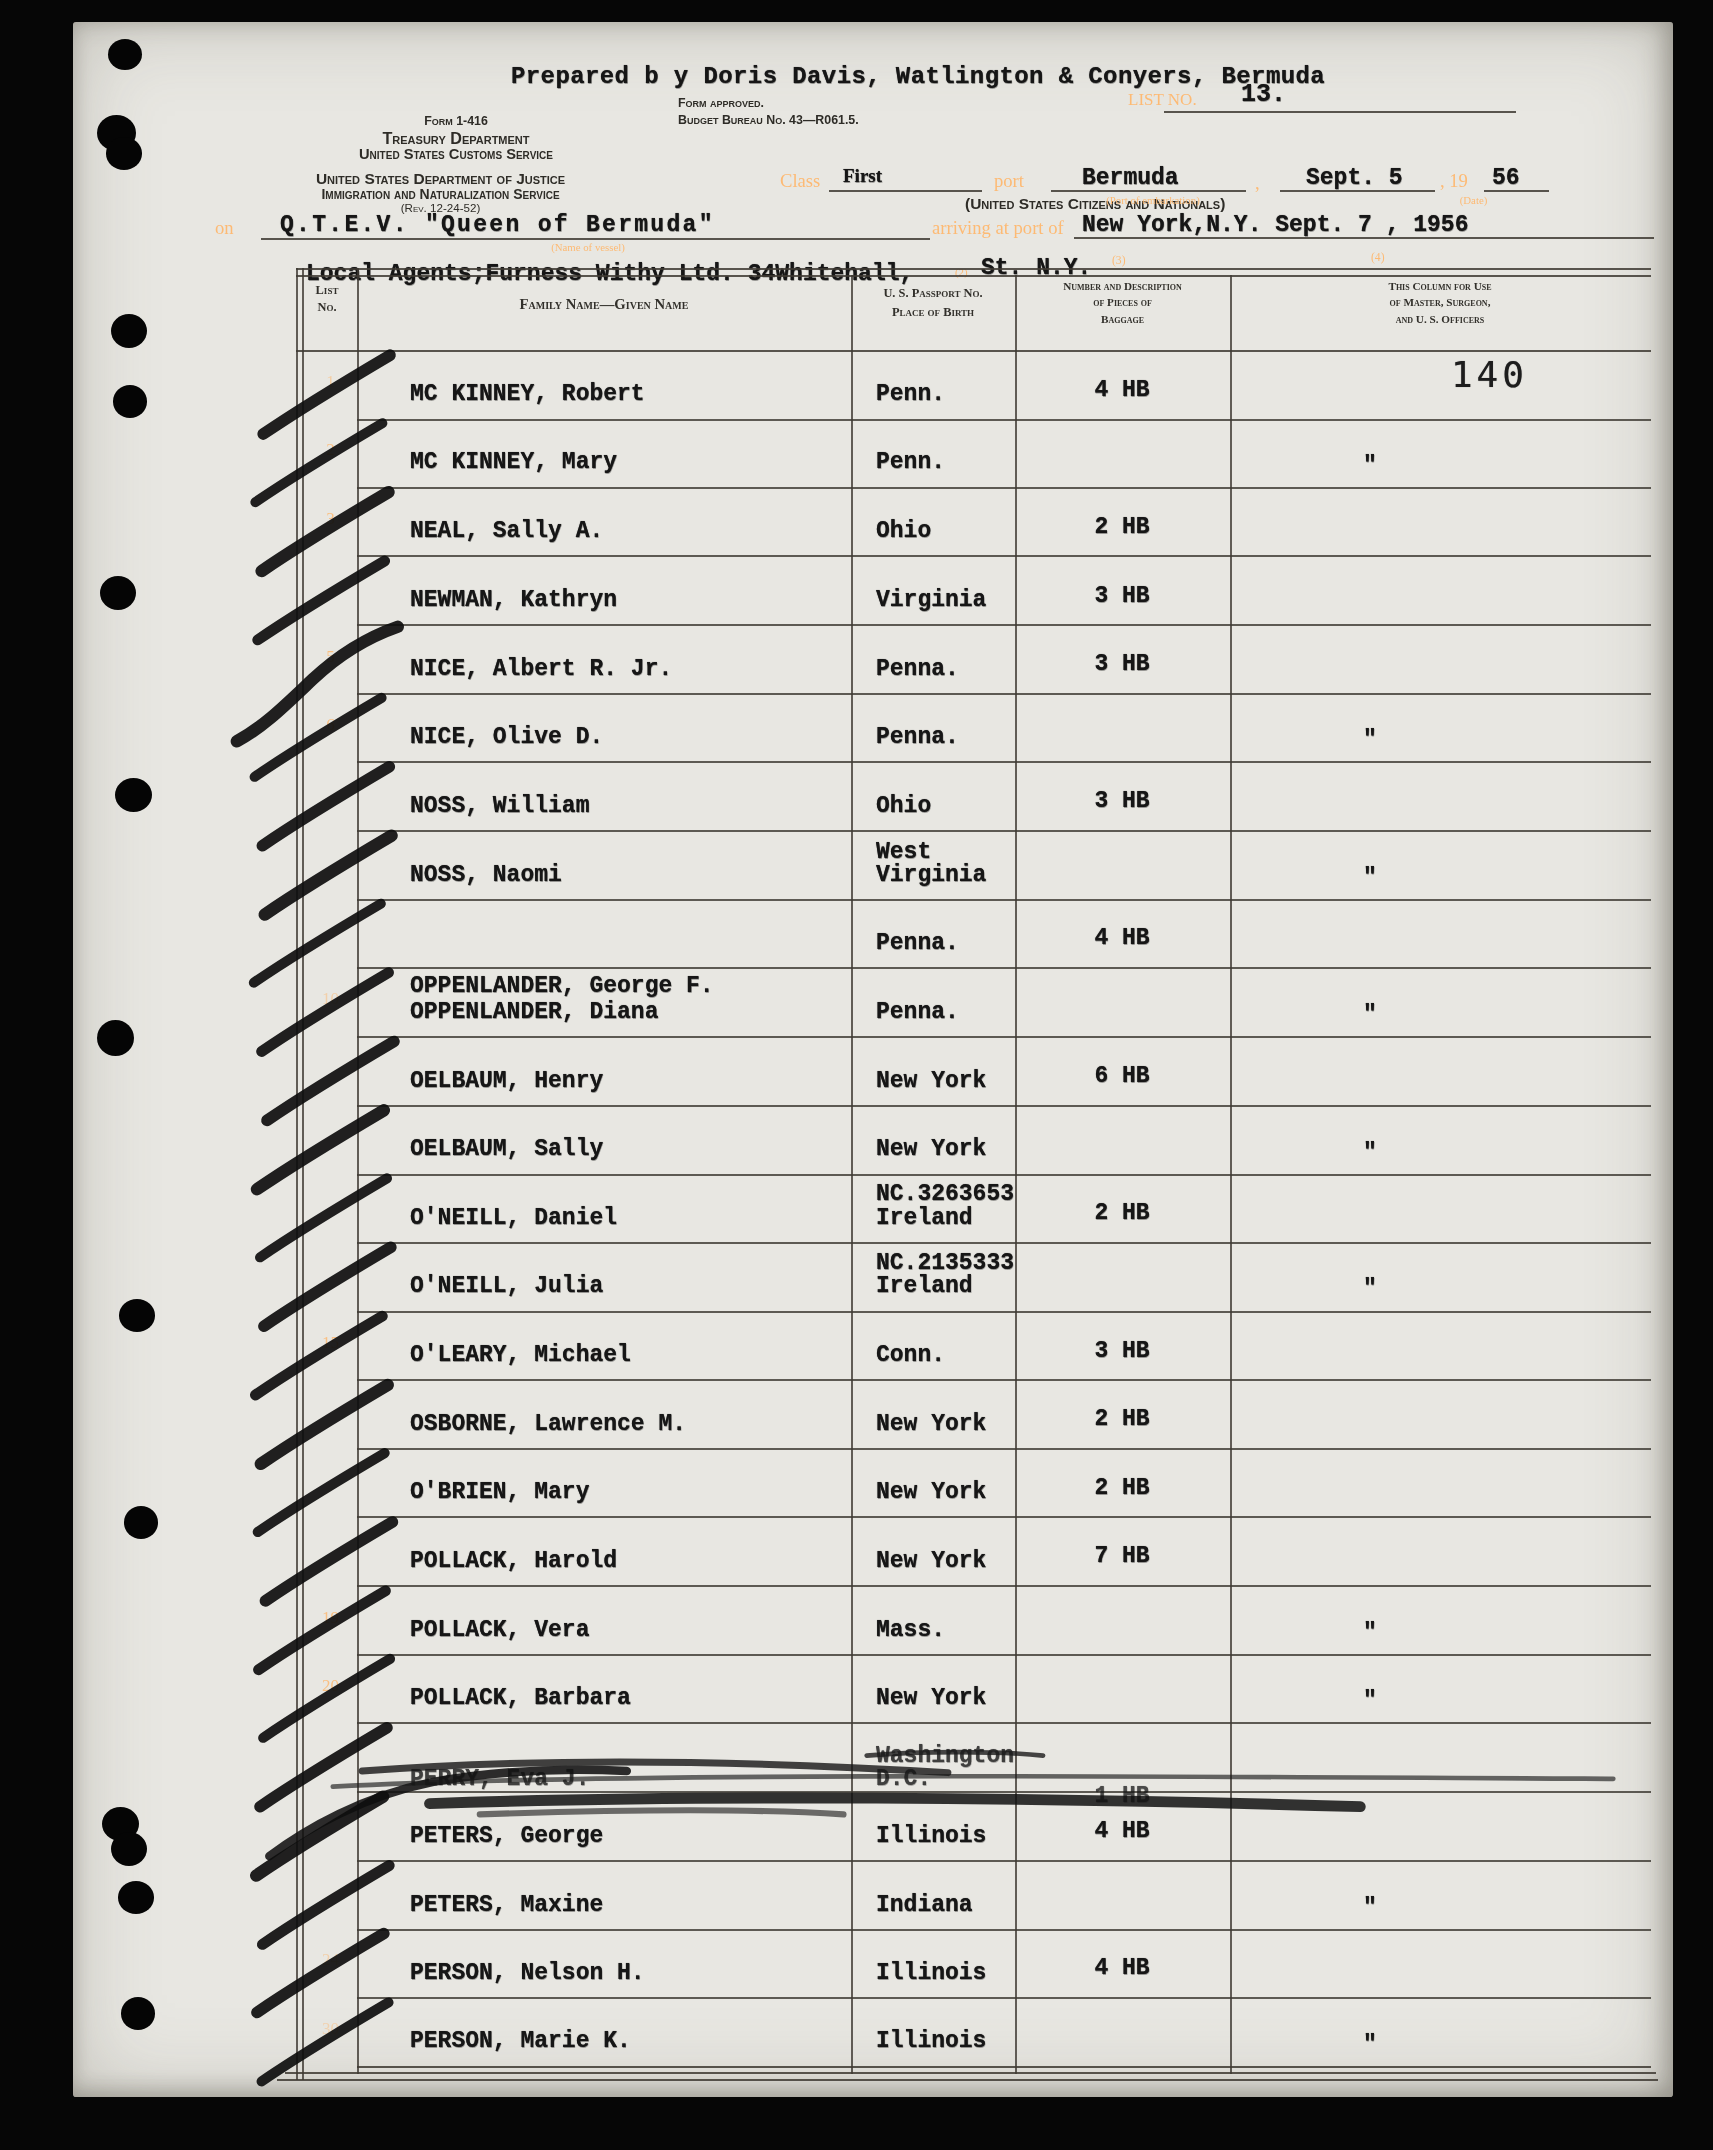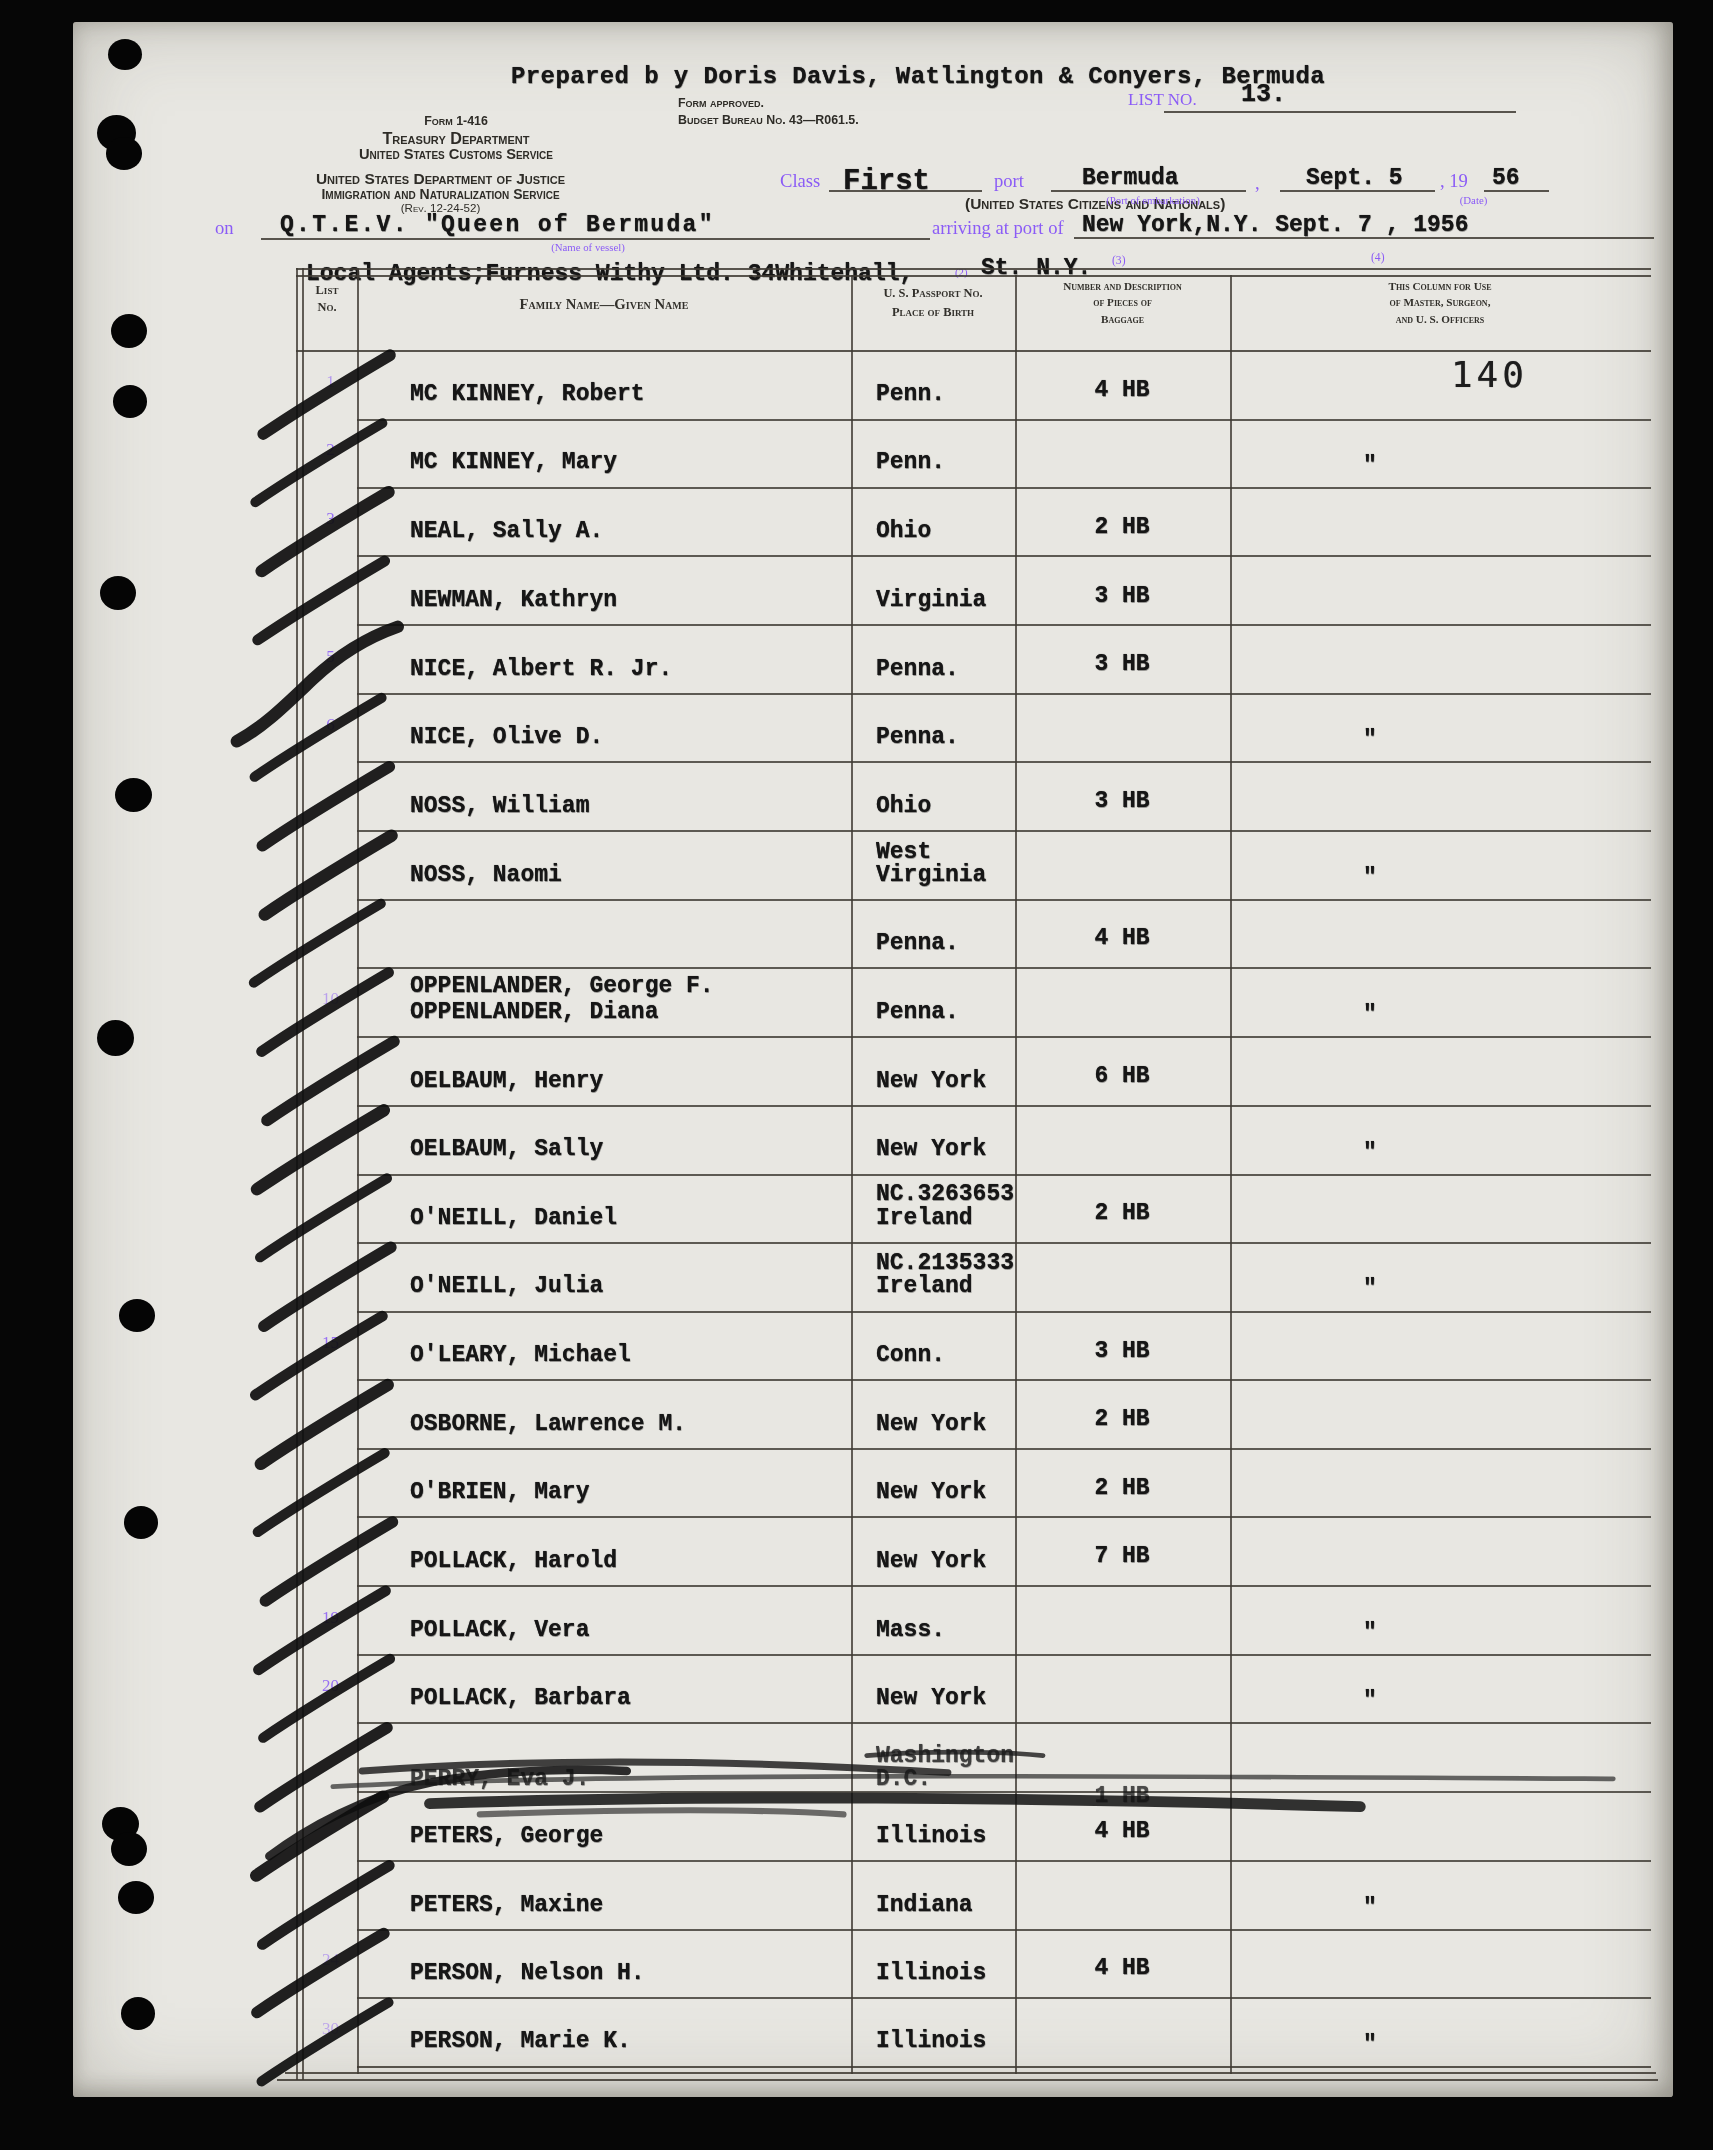--- a/index.html
+++ b/index.html
@@ -5,21 +5,21 @@
   html,body{margin:0;padding:0;background:#060606;}
   #stage{position:relative;width:1714px;height:2151px;background:#060606;overflow:hidden;
          font-family:"Liberation Serif","DejaVu Serif",serif;}
   .abs{position:absolute;}
   #paper{position:absolute;left:73px;top:21.7px;width:1600px;height:2075px;
          background:#e8e7e2;
          box-shadow:inset 0 0 85px rgba(95,90,75,.28), inset -10.8px 0 23px rgba(60,55,45,.25), inset 0 -7.7px 19.3px rgba(60,55,45,.18);
          border-radius:3.1px;}
   .typed{font-family:"Liberation Mono","DejaVu Sans Mono",monospace;font-weight:bold;color:#161616;
          text-shadow:0 0 0.8px rgba(15,15,15,.75), 0.5px 0.5px 0 rgba(20,20,20,.35);white-space:pre;}
-  .printed{color:#8b5cf6;font-variant:small-caps;white-space:pre;}
+  .printed{color:#fdba74;font-variant:small-caps;white-space:pre;}
   .gothic{font-family:"Liberation Sans","DejaVu Sans",sans-serif;font-weight:bold;color:#2e2c27;
           font-variant:small-caps;white-space:pre;}
   .cond{display:inline-block;transform:scaleX(.85);transform-origin:center;}
   .hline{position:absolute;background:#3e3a33;height:1.5px;opacity:.85;}
   .vline{position:absolute;background:#3e3a33;width:1.5px;opacity:.8;}
   .center{text-align:center;}
   .hole{position:absolute;background:#050505;border-radius:50%;}
   svg{position:absolute;left:0;top:0;pointer-events:none;}
 </style>
 </head>
@@ -56,21 +56,21 @@
   <div class="abs gothic center" style="left:224px;top:186px;width:433px;font-size:14px;">Immigration and Naturalization Service</div>
   <div class="abs gothic center" style="left:224px;top:201px;width:433px;font-size:11.6px;font-weight:normal;">(Rev. 12-24-52)</div>
 
   <div class="abs printed" style="left:1128px;top:90px;font-size:17px;text-transform:uppercase;font-variant:normal;">List No.</div>
   <div class="abs typed" style="left:1241px;top:80px;font-size:25px;">13.</div>
   <div class="hline" style="left:1164px;top:111px;width:352px;"></div>
 
   <div class="abs gothic" style="left:965px;top:195px;font-size:15.5px;font-weight:bold;">(United States Citizens and Nationals)</div>
 
   <div class="abs printed" style="left:780px;top:170px;font-size:18.6px;font-variant:normal;">Class</div>
-  <div class="abs typed" style="left:843px;top:165px;font-size:29px;">First</div>
+  <div class="abs typed" style="left:843px;top:165px;font-size:19px;font-family:Liberation Serif, serif;">First</div>
   <div class="hline" style="left:829px;top:190px;width:153px;"></div>
   <div class="abs printed" style="left:994px;top:170px;font-size:18.6px;font-variant:normal;">port</div>
   <div class="abs typed" style="left:1082px;top:165px;font-size:23px;">Bermuda</div>
   <div class="hline" style="left:1051px;top:190px;width:195px;"></div>
   <div class="abs printed center" style="left:1068px;top:194px;width:170px;font-size:10.8px;font-variant:normal;">(Port of embarkation)</div>
   <div class="abs printed" style="left:1255px;top:172px;font-size:18.6px;font-variant:normal;">,</div>
   <div class="abs typed" style="left:1306px;top:165px;font-size:23px;">Sept. 5</div>
   <div class="hline" style="left:1280px;top:190px;width:155px;"></div>
   <div class="abs printed center" style="left:1400px;top:194px;width:147px;font-size:10.8px;font-variant:normal;">(Date)</div>
   <div class="abs printed" style="left:1440px;top:170px;font-size:18.6px;font-variant:normal;">, 19</div>

